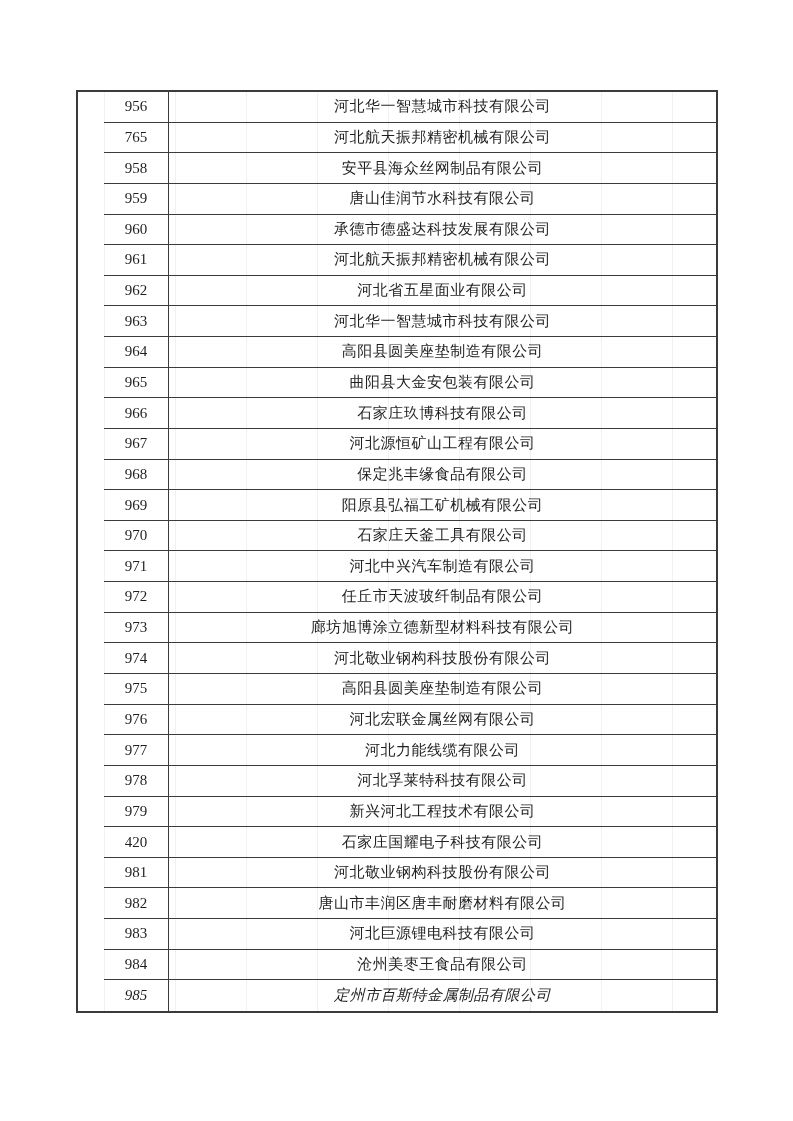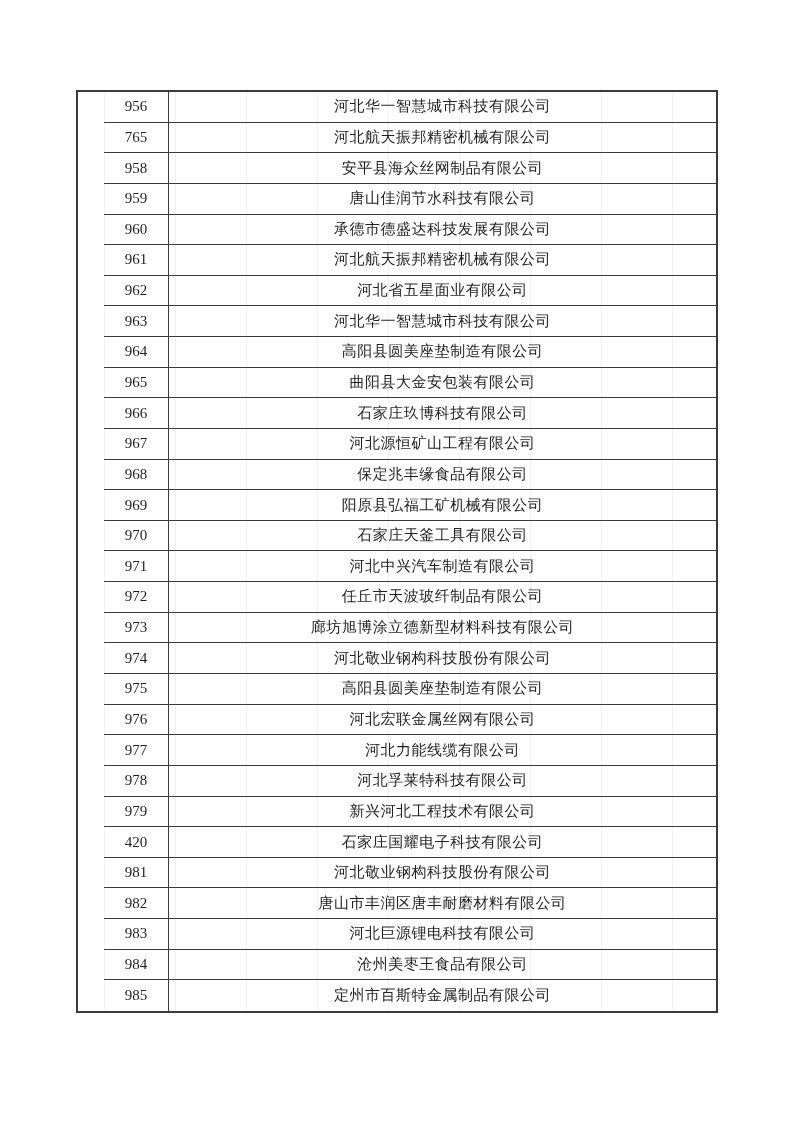--- a/index.html
+++ b/index.html
@@ -42,21 +42,21 @@
     display: flex;
     align-items: center;
     justify-content: center;
     font-size: 15px;
     color: #1f1f1f;
     letter-spacing: 0.5px;
     white-space: nowrap;
     overflow: hidden;
   }
   .cell.no { border-right: 1px solid #3b3b3b; letter-spacing: 0; }
-  .row:last-child .cell { border-bottom: none; }
+  .row:last-child .cell { border-bottom: none; font-style: italic; }
 </style>
 </head>
 <body>
 
 <div class="page">
   <div class="company-table">
 
     <div class="row">
       <div class="cell no">956</div>
       <div class="cell co">河北华一智慧城市科技有限公司</div>

